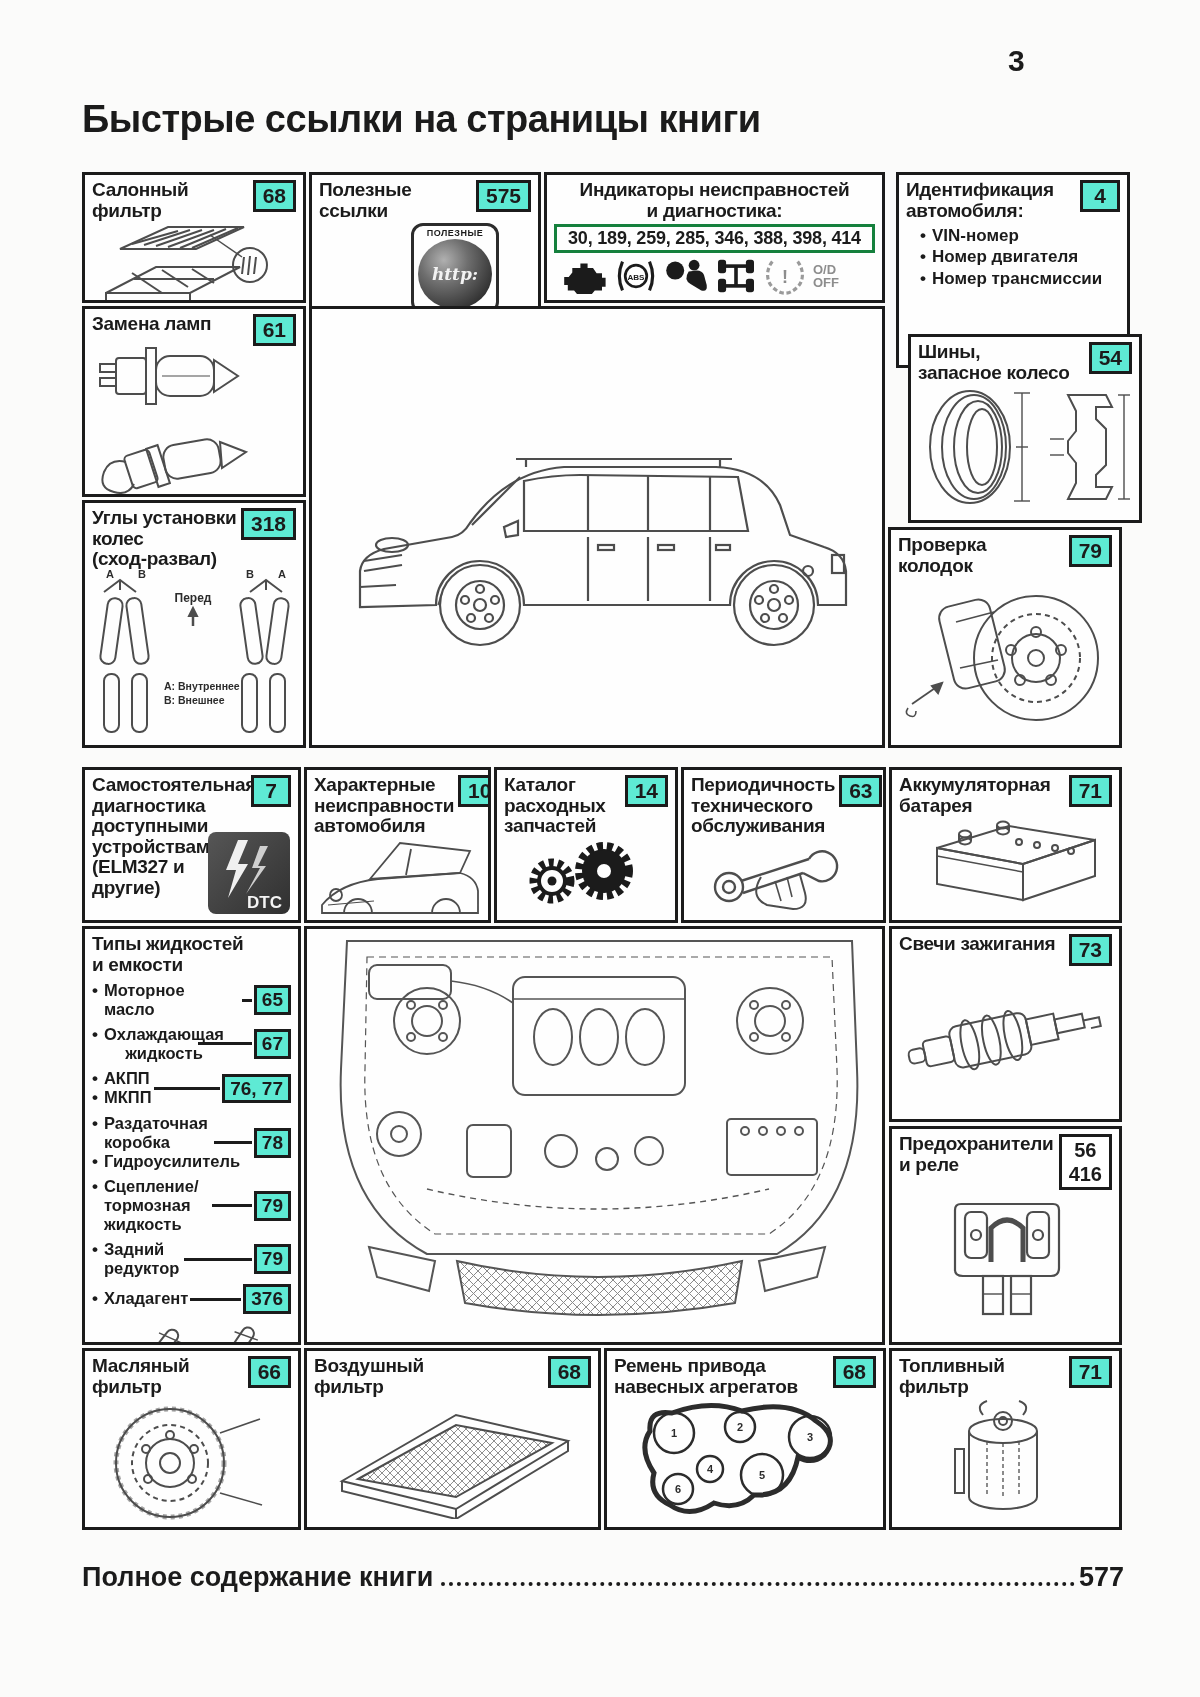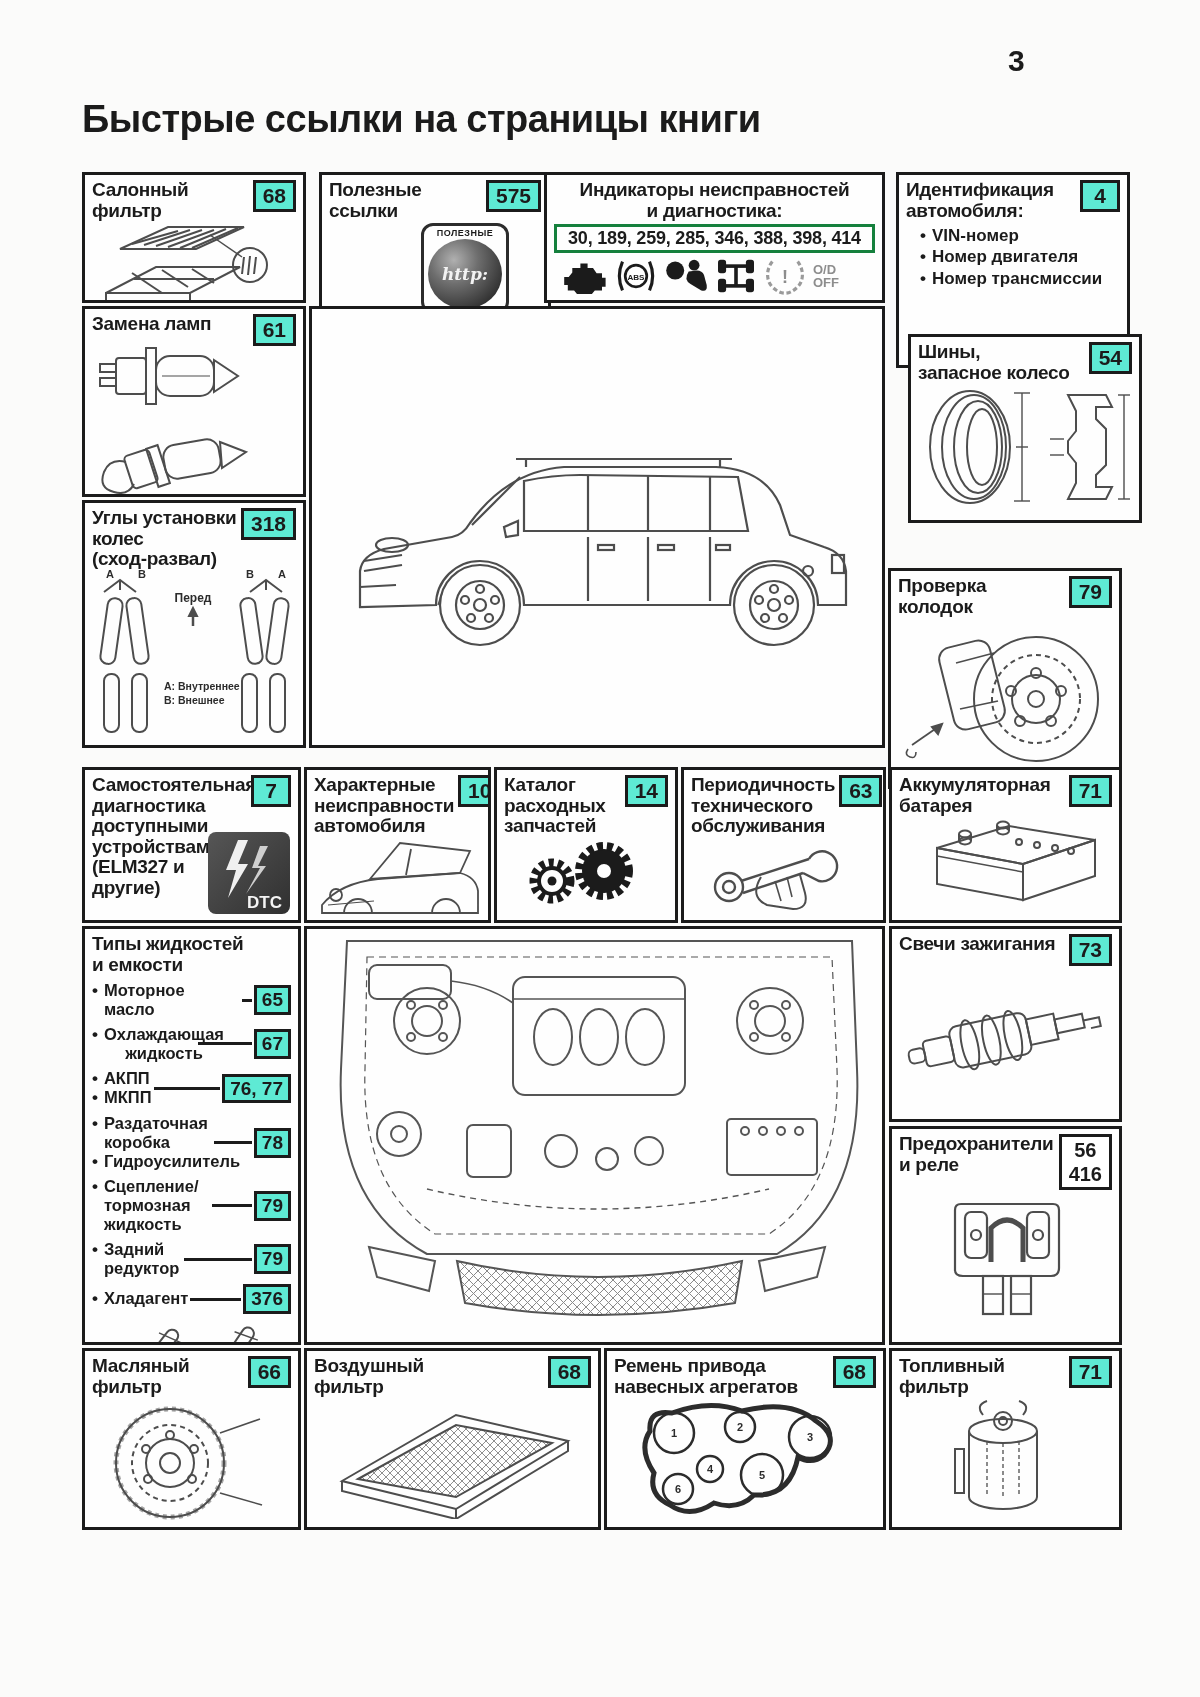--- a/index.html
+++ b/index.html
@@ -100,21 +100,21 @@
         <polygon points="14,72 64,46 148,46 98,72"></polygon>
         <polygon points="14,72 98,72 98,80 14,80"></polygon>
         <line x1="42" y1="58" x2="122" y2="58"></line>
         <line x1="40" y1="52" x2="70" y2="72"></line>
           <line x1="70" y1="49" x2="96" y2="66"></line>
           <line x1="100" y1="48" x2="122" y2="62"></line>
       </g>
     </svg>
   </div>
 
-  <div class="box" style="left:309px;top:172px;width:232px;height:163px;margin-left:10px;">
+  <div class="box" style="left:309px;top:172px;width:232px;height:163px;">
     <div class="hd">
       <div class="bt" style="max-width:130px;">Полезные ссылки</div>
       <div class="badge">575</div>
     </div>
     <div class="globe-wrap" style="margin-left:92px;">
       <div class="globe-top">ПОЛЕЗНЫЕ</div>
       <div class="globe">
         <span>http:</span>
       </div>
 
@@ -308,21 +308,21 @@
         <path d="M150 12 h38 l6 12 h-16 v12 l10 10 v36 l-10 10 v12 h16 l-6 12 h-38 l8 -16 v-20 l-8 -10 v-12 l8 -10 v-20 z"></path>
         <line x1="206" y1="12" x2="206" y2="116" stroke-width="1.4"></line>
         <line x1="200" y1="12" x2="212" y2="12" stroke-width="1.4"></line>
         <line x1="200" y1="116" x2="212" y2="116" stroke-width="1.4"></line>
         <line x1="132" y1="56" x2="146" y2="56" stroke-width="1.4"></line>
         <line x1="132" y1="72" x2="146" y2="72" stroke-width="1.4"></line>
       </g>
     </svg>
   </div>
 
-  <div class="box" style="left:888px;top:527px;width:234px;height:221px;margin-top:41px;">
+  <div class="box" style="left:888px;top:527px;width:234px;height:221px;">
     <div class="hd">
       <div>
         <div class="bt">Проверка</div>
         <div class="bt">колодок</div>
       </div>
       <div class="badge">79</div>
     </div>
     <svg class="ill" width="216" height="160" viewBox="0 0 216 160">
       <g fill="none" stroke="#4d4d4d" stroke-width="2">
         <circle cx="138" cy="82" r="62"></circle>
@@ -722,14 +722,19 @@
         <line x1="120" y1="44" x2="120" y2="98" stroke-width="1.3" stroke-dasharray="4 3"></line>
         <circle cx="104" cy="24" r="9"></circle>
           <circle cx="104" cy="24" r="4"></circle>
         <path d="M84 18 q-8 -10 4 -14"></path>
           <path d="M124 18 q8 -10 -4 -14"></path>
         <rect x="56" y="52" width="9" height="44"></rect>
       </g>
     </svg>
   </div>
 
+  <div class="footer">
+    <span class="lab">Полное содержание книги</span>
+    <span class="leader"></span>
+    <span class="pg">577</span>
+  </div>
 
 </div>
 
 </body></html>

